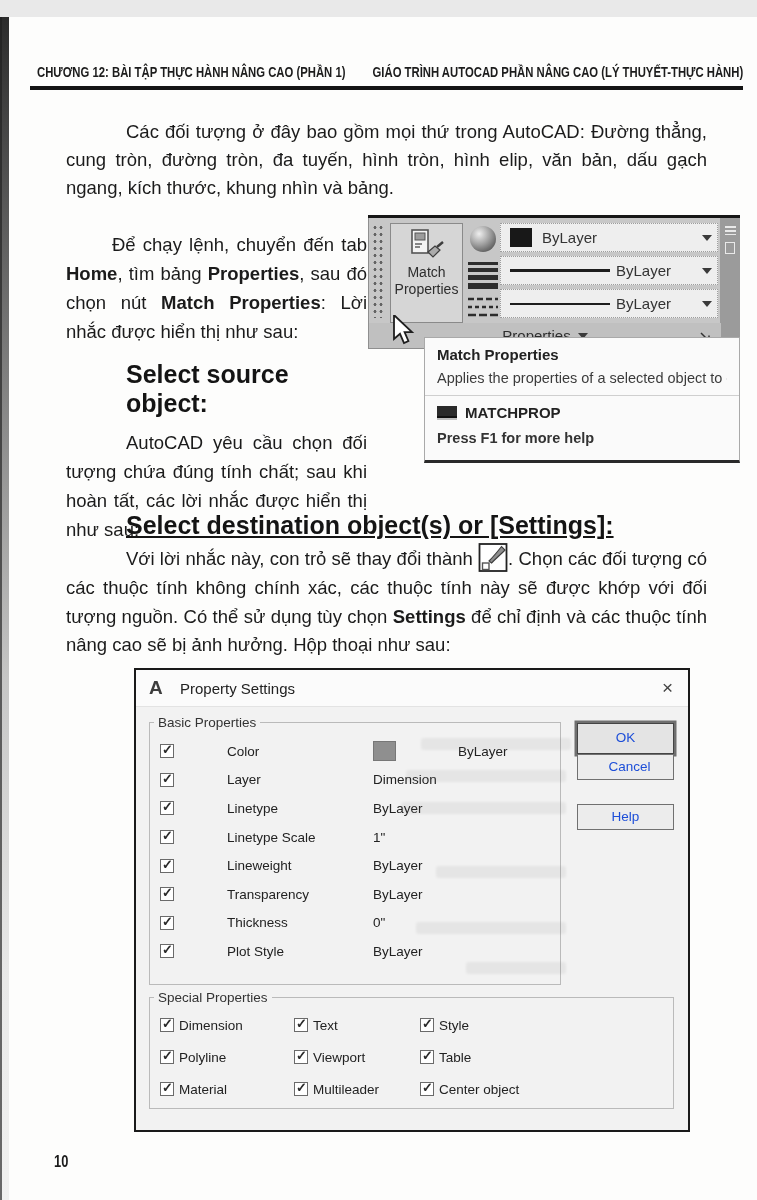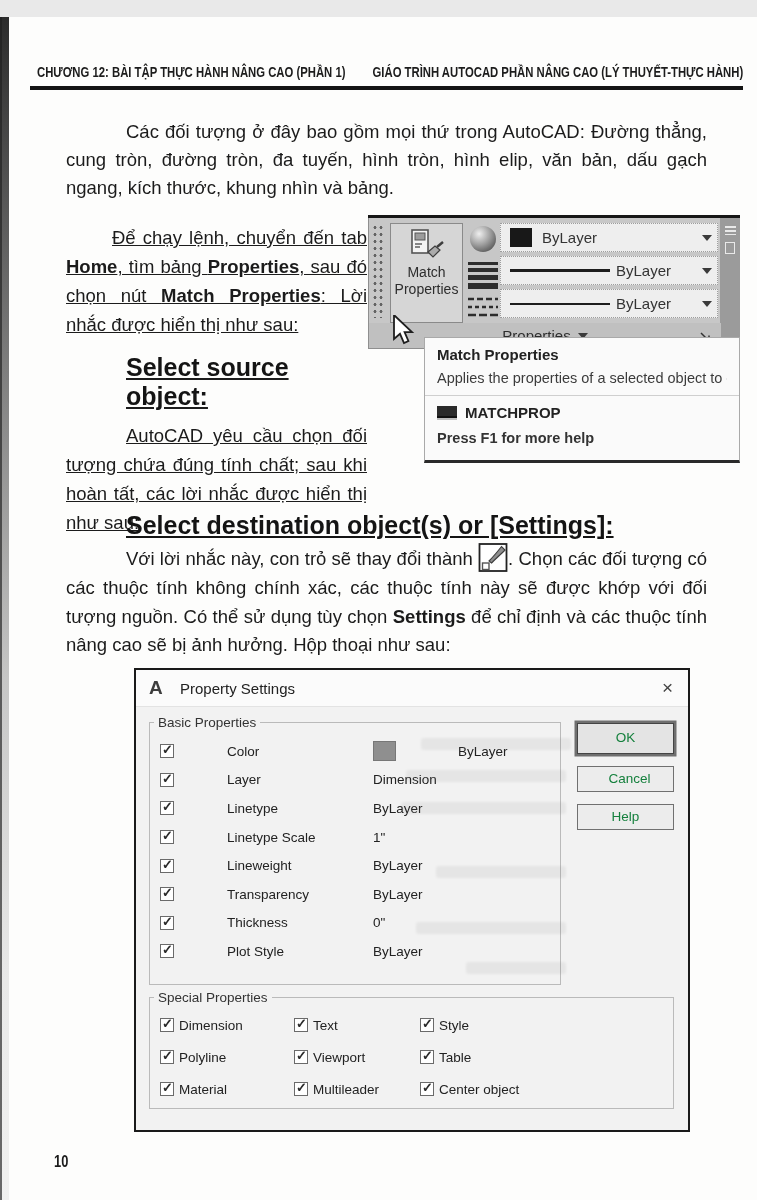--- a/index.html
+++ b/index.html
@@ -19,21 +19,21 @@
   .spine-line { position:absolute; left:0; top:0; width:2px; height:100%; background:rgba(30,30,30,.65); }
 
   
   .hdr-left  { position:absolute; left:37px;  top:47px; font-weight:bold; font-size:14.5px; white-space:nowrap; transform:scaleX(.78); transform-origin:0 0; }
   .hdr-right { position:absolute; right:14px; top:47px; font-weight:bold; font-size:14.5px; white-space:nowrap; transform:scaleX(.78); transform-origin:100% 0; }
   .hdr-rule  { position:absolute; left:30px; top:69px; width:713px; height:4px; background:#141414; }
 
   .para { font-size:18.5px; line-height:28px; text-align:justify; color:#1b1b1b; }
   .para1 { position:absolute; left:66px; top:101px; width:641px; text-indent:60px; }
 
-  .leftcol { position:absolute; left:66px; top:206px; width:301px;text-decoration:underline; }
+  .leftcol { position:absolute; left:66px; top:213px; width:301px; }
   .leftcol .para { line-height:29px; }
   .para2 { text-indent:46px; }
   .prompt { font-weight:bold; font-size:25px; color:#141414; }
   .leftcol .prompt { margin:14px 0 10px 60px; }
   .prompt2 { position:absolute; left:126px; top:494px;text-decoration:underline; }
   .para3 { text-indent:60px; }
   .para5 { position:absolute; left:66px; top:523px; width:641px; text-indent:60px; line-height:28.5px; }
   .brush-cursor-icon { display:inline-block; width:30px; height:34px; vertical-align:-9px; text-indent:0; }
 
   
@@ -109,24 +109,24 @@
   .dlg-rows { position:absolute; left:24px; top:67px; width:392px; }
   .dlg-row { height:28.6px; display:flex; align-items:center;gap:48px; }
   .cb { width:14px; height:14px; border:1.5px solid #6a6a6a; background:#fff; position:relative; margin-right:5px; flex:none; }
   .cb::after { content:"✓"; position:absolute; left:1px; top:-3px; font-size:13px; font-weight:bold; color:#2b2b2b; }
   .dlg-row .lbl { font-size:13.5px; color:#222; width:98px; flex:none; }
   .dlg-row .val { font-size:13.5px; color:#222; }
   .valswatch { width:23px; height:20px; background:#8f8f8f; border:1px solid #777; margin-right:14px; flex:none; }
   .dlg-btn {
     position:absolute; left:441px; width:97px; height:26px;
     background:#ececec; border:1px solid #707070;
-    font-size:13.5px; color:#15803d; text-align:center; line-height:23px;
+    font-size:13.5px; color:#1d4ed8; text-align:center; line-height:23px;
   }
   .btn-ok { top:53px; height:31px; line-height:28px; border:1.5px solid #444; box-shadow:0 0 0 2.5px #6f6f6f; background:#e4e4e4; }
-  .btn-cancel { top:96px;padding-left:8px; }
+  .btn-cancel { top:84px;padding-left:8px; }
   .btn-help { top:134px; }
   .dlg-special {
     position:absolute; left:24px; top:345px; width:500px;
     display:grid; grid-template-columns:134px 126px 1fr; row-gap:12px;
   }
   .sp-item { display:flex; align-items:center; height:20px; font-size:13.5px; color:#222; }
   .sp-item .cb { margin-right:5px; }
 
   
   .ghost { position:absolute; background:#6f6f6f; opacity:.09; border-radius:2px; filter:blur(1px); }

